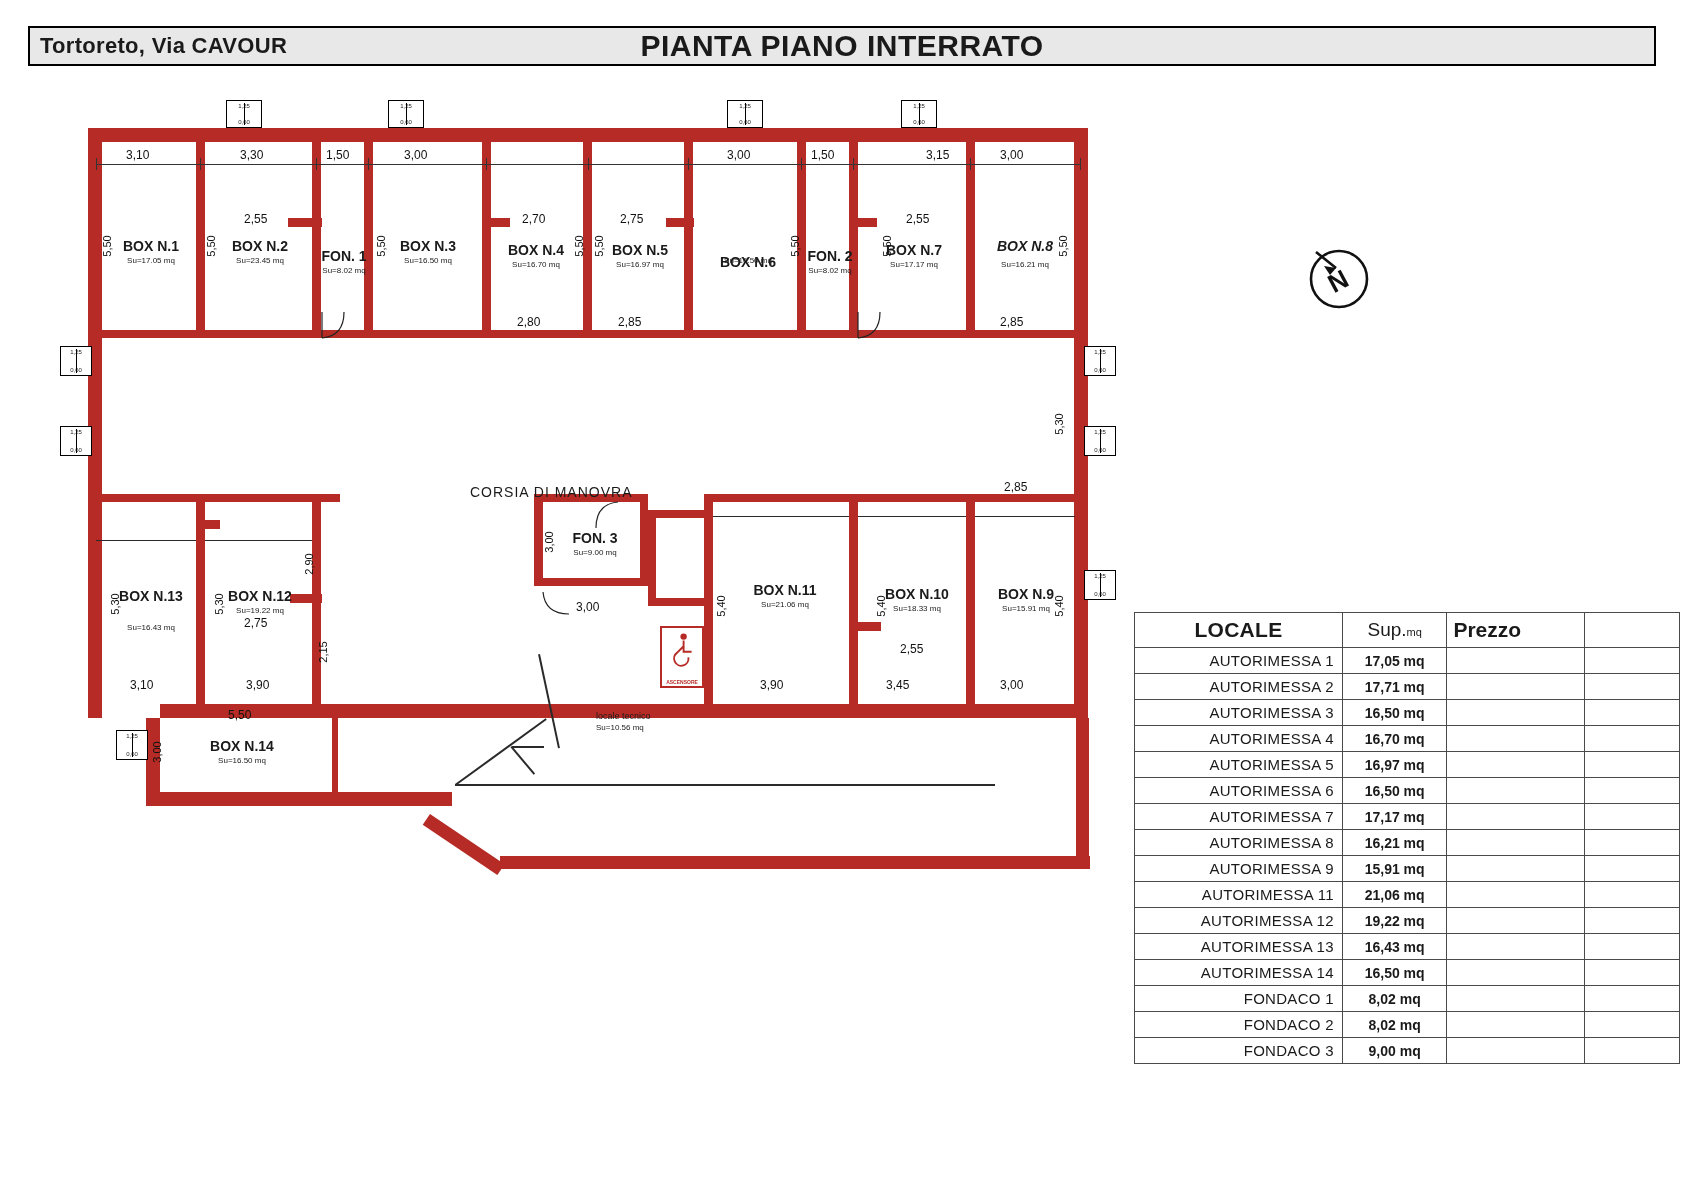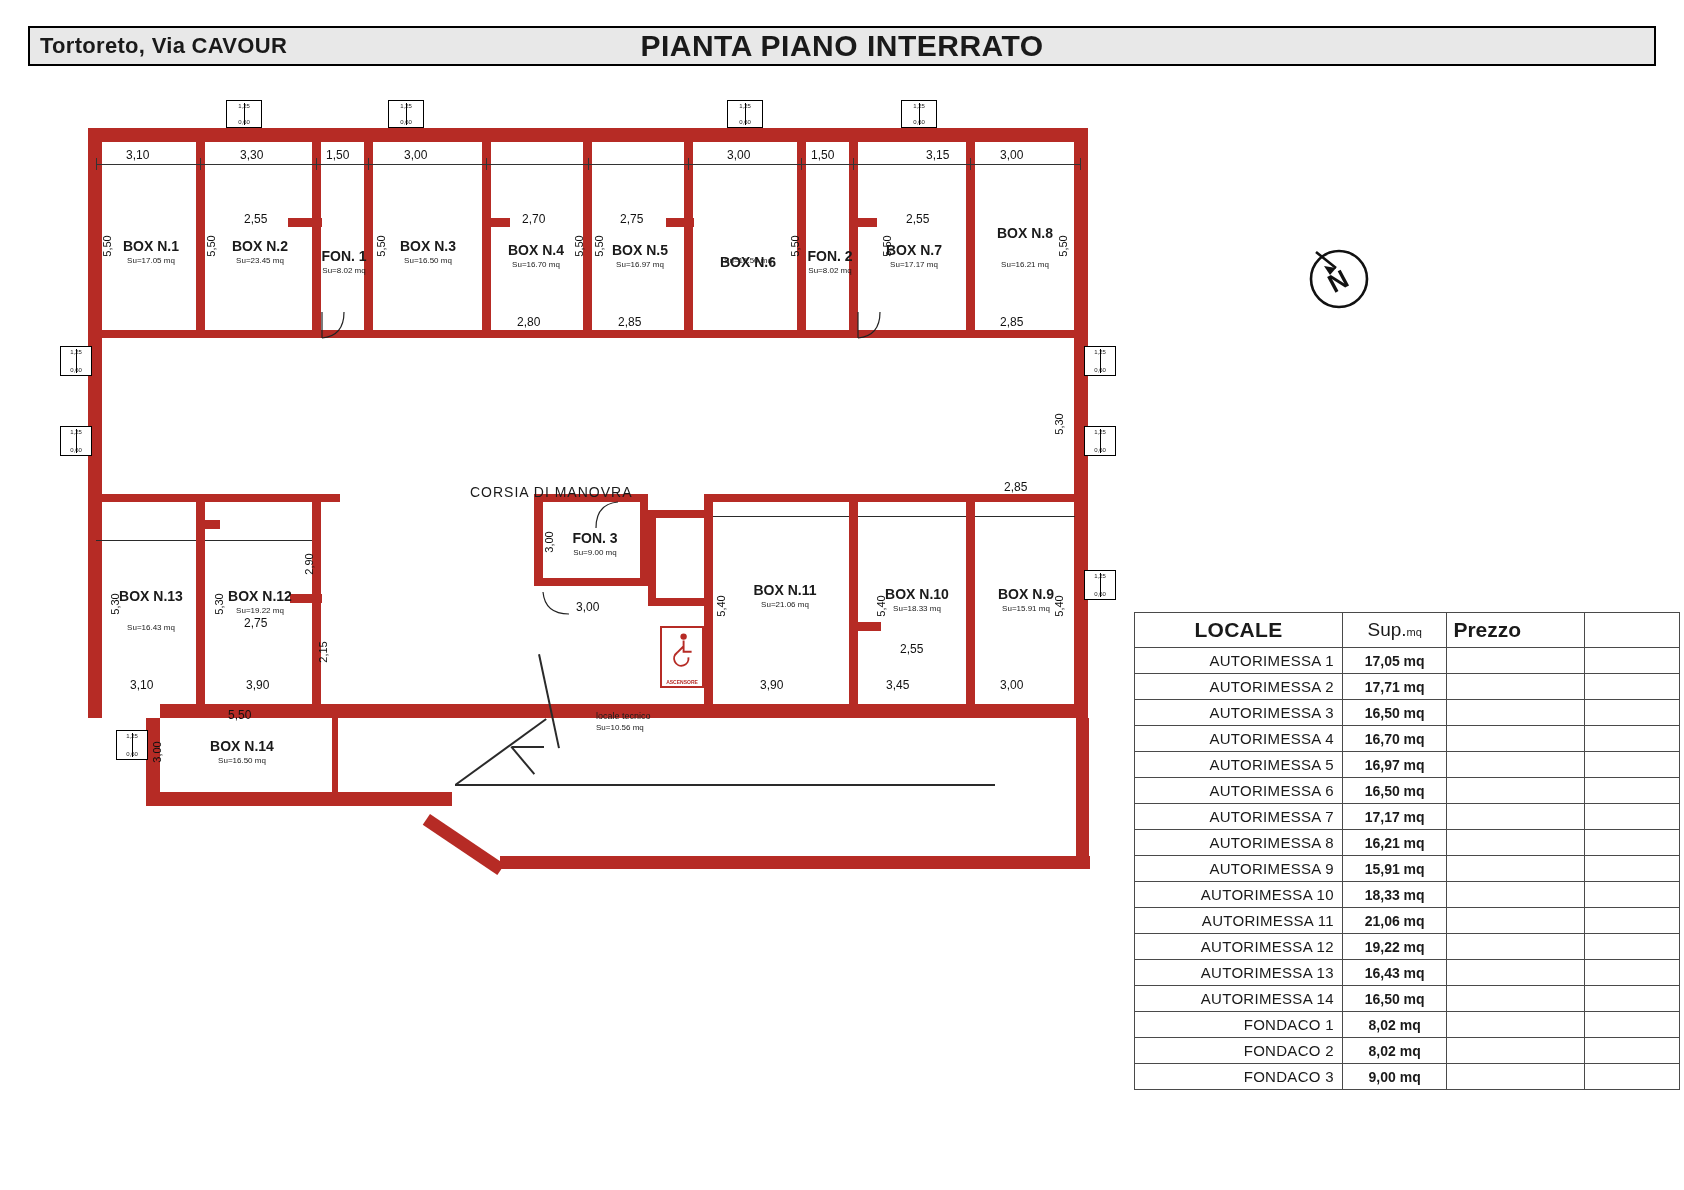--- a/index.html
+++ b/index.html
@@ -209,21 +209,21 @@
 
   <div class="room-label" style="left:698px;top:184px;width:100px;text-align:center;">BOX N.6</div>
   <div class="room-sub" style="left:698px;top:186px;width:100px;">Su=16.50 mq</div>
 
   <div class="room-label" style="left:802px;top:178px;width:56px;">FON. 2</div>
   <div class="room-sub" style="left:802px;top:196px;width:56px;">Su=8.02 mq</div>
 
   <div class="room-label" style="left:864px;top:172px;width:100px;">BOX N.7</div>
   <div class="room-sub" style="left:864px;top:190px;width:100px;">Su=17.17 mq</div>
 
-  <div class="room-label" style="left:978px;top:155px;width:94px;">BOX N.8</div>
+  <div class="room-label" style="left:978px;top:168px;width:94px;font-style:italic;">BOX N.8</div>
   <div class="room-sub" style="left:978px;top:190px;width:94px;">Su=16.21 mq</div>
 
   <div class="room-label" style="left:104px;top:518px;width:94px;">BOX N.13</div>
   <div class="room-sub" style="left:104px;top:553px;width:94px;">Su=16.43 mq</div>
 
   <div class="room-label" style="left:212px;top:518px;width:96px;">BOX N.12</div>
   <div class="room-sub" style="left:212px;top:536px;width:96px;">Su=19.22 mq</div>
 
   <div class="room-label" style="left:180px;top:668px;width:124px;">BOX N.14</div>
   <div class="room-sub" style="left:180px;top:686px;width:124px;">Su=16.50 mq</div>
@@ -389,26 +389,20 @@
           <td class="c-prezzo"></td>
           <td class="c-extra"></td>
         </tr>
       <tr>
           <td class="c-locale">AUTORIMESSA   9</td>
           <td class="c-sup">15,91 mq</td>
           <td class="c-prezzo"></td>
           <td class="c-extra"></td>
         </tr>
       <tr>
-          <td class="c-locale">AUTORIMESSA  10</td>
-          <td class="c-sup">18,33 mq</td>
-          <td class="c-prezzo"></td>
-          <td class="c-extra"></td>
-        </tr>
-      <tr>
           <td class="c-locale">AUTORIMESSA  11</td>
           <td class="c-sup">21,06 mq</td>
           <td class="c-prezzo"></td>
           <td class="c-extra"></td>
         </tr>
       <tr>
           <td class="c-locale">AUTORIMESSA  12</td>
           <td class="c-sup">19,22 mq</td>
           <td class="c-prezzo"></td>
           <td class="c-extra"></td>

